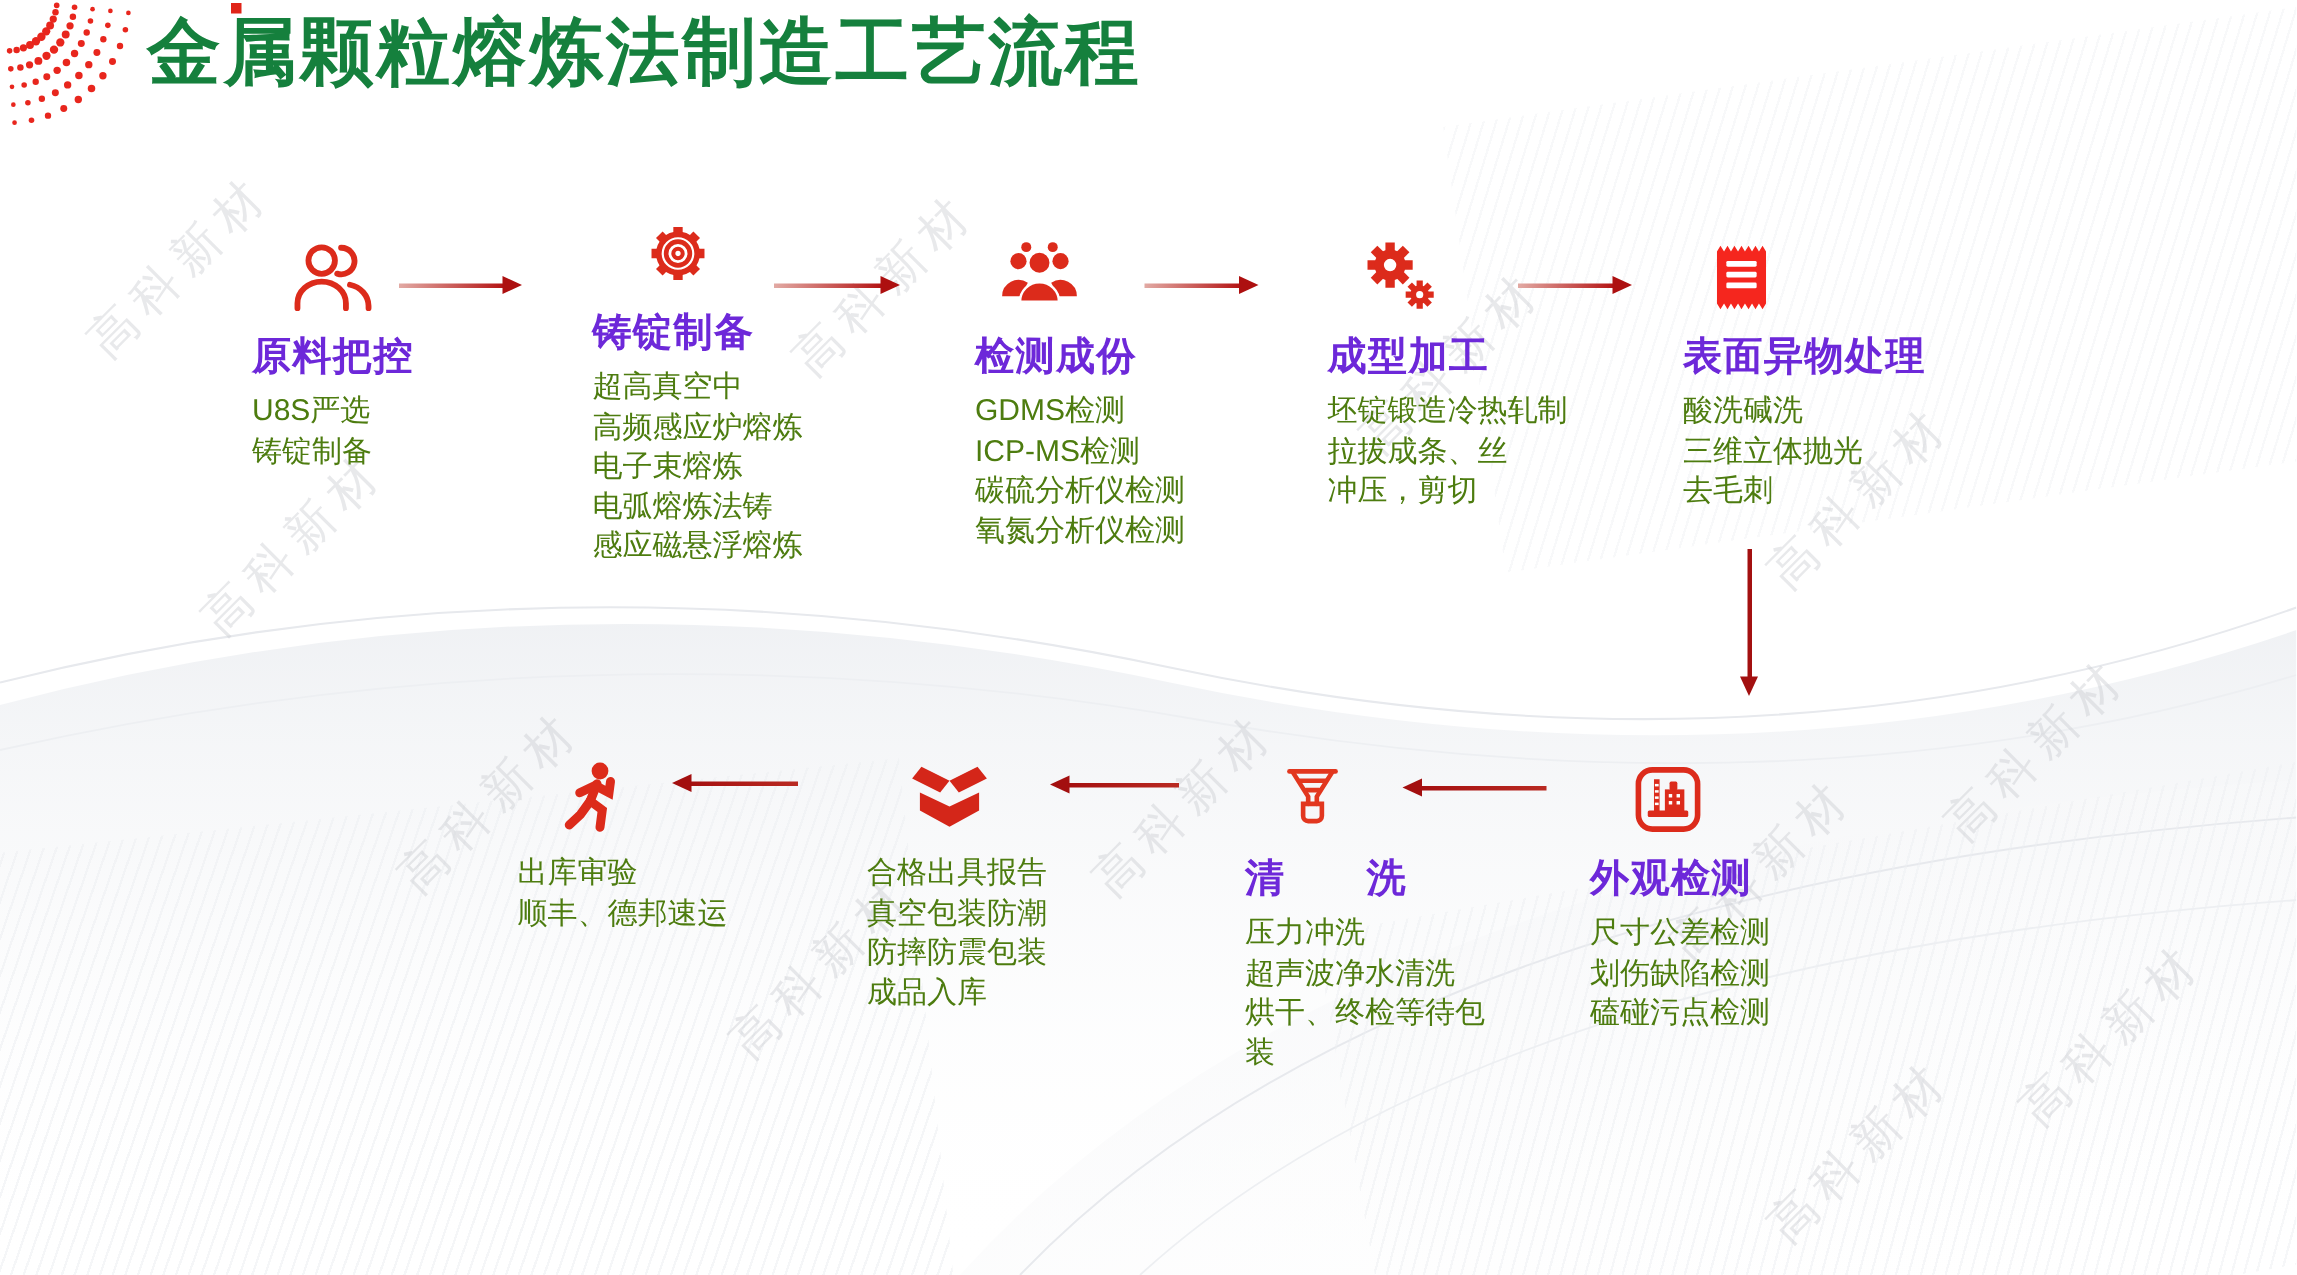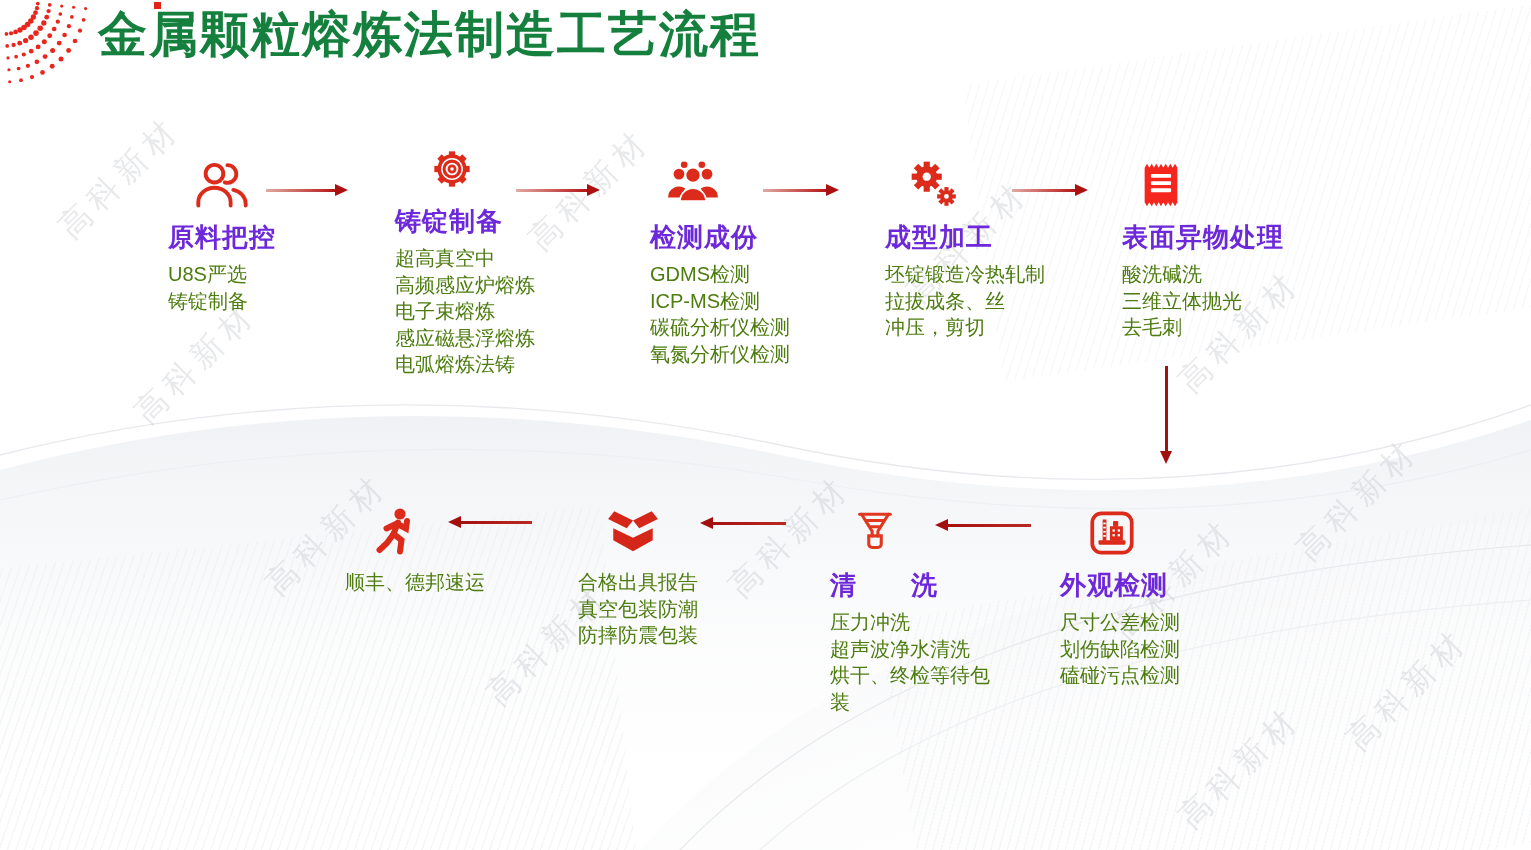--- a/index.html
+++ b/index.html
@@ -193,22 +193,22 @@
         <circle cx="26" cy="26" r="12.3" stroke-width="3.6"></circle>
         <circle cx="26" cy="26" r="7.6" stroke-width="3"></circle>
         <circle cx="26" cy="26" r="3" stroke-width="2.6"></circle>
       </svg>
     </div>
     <h2 class="step-title">铸锭制备</h2>
     <ul class="step-items">
       <li>超高真空中</li>
       <li>高频感应炉熔炼</li>
       <li>电子束熔炼</li>
+      <li>电弧熔炼法铸</li>
       <li>感应磁悬浮熔炼</li>
-      <li>电弧熔炼法铸</li>
     </ul>
   </section>
 
   <section class="step" style="left:650px;top:156px;width:215px">
     <div class="icon-wrap" style="margin-left:16px">
       <svg width="54" height="54" viewBox="0 0 52 52" fill="#dc2b1b">
         <circle cx="17.5" cy="6.5" r="3.2"></circle>
           <circle cx="34.5" cy="6.5" r="3.2"></circle>
         <circle cx="12.5" cy="15.5" r="5.2"></circle>
         <path d="M2 38 a10.5 10.5 0 0 1 16.5 -8.6 L14 38 Z"></path>
@@ -292,36 +292,38 @@
         <g stroke="#dc2b1b" stroke-width="6" stroke-linecap="round" fill="none">
           <path d="M28 15.5 L23.5 27"></path>
           <path d="M27.5 17 L36 21.5 L37 14"></path>
           <path d="M27 16.5 L16.5 21.5"></path>
           <path d="M23.5 27 L31.5 33 L30 44.5"></path>
           <path d="M23.5 27 L17 36 L9.5 43"></path>
         </g>
       </svg>
     </div>
     <ul class="step-items">
+      <li>出库审验</li>
       <li>顺丰、德邦速运</li>
     </ul>
   </section>
 
   <section class="step" style="left:578px;top:504px;width:215px">
     <div class="icon-wrap" style="margin-left:28px">
       <svg width="54" height="54" viewBox="0 0 52 52" fill="#d42619">
         <polygon points="26,14 8,5 2,12.5 20,21.5"></polygon>
         <polygon points="26,14 44,5 50,12.5 32,21.5"></polygon>
         <path d="M7 21.5 L26 30.5 L45 21.5 L45 33 L26 43.5 L7 33 Z"></path>
       </svg>
     </div>
     <ul class="step-items">
       <li>合格出具报告</li>
       <li>真空包装防潮</li>
       <li>防摔防震包装</li>
+      <li>成品入库</li>
     </ul>
   </section>
 
   <section class="step" style="left:830px;top:504px;width:166px">
     <div class="icon-wrap" style="margin-left:20px">
       <svg width="50" height="54" viewBox="0 0 52 52" fill="none" stroke="#e2371f" stroke-width="3.2" stroke-linecap="round">
         <path d="M10 6.5 H42"></path>
         <path d="M12 6.5 L23 24 V29"></path>
         <path d="M40 6.5 L29 24 V29"></path>
         <path d="M17 13 H35"></path>

